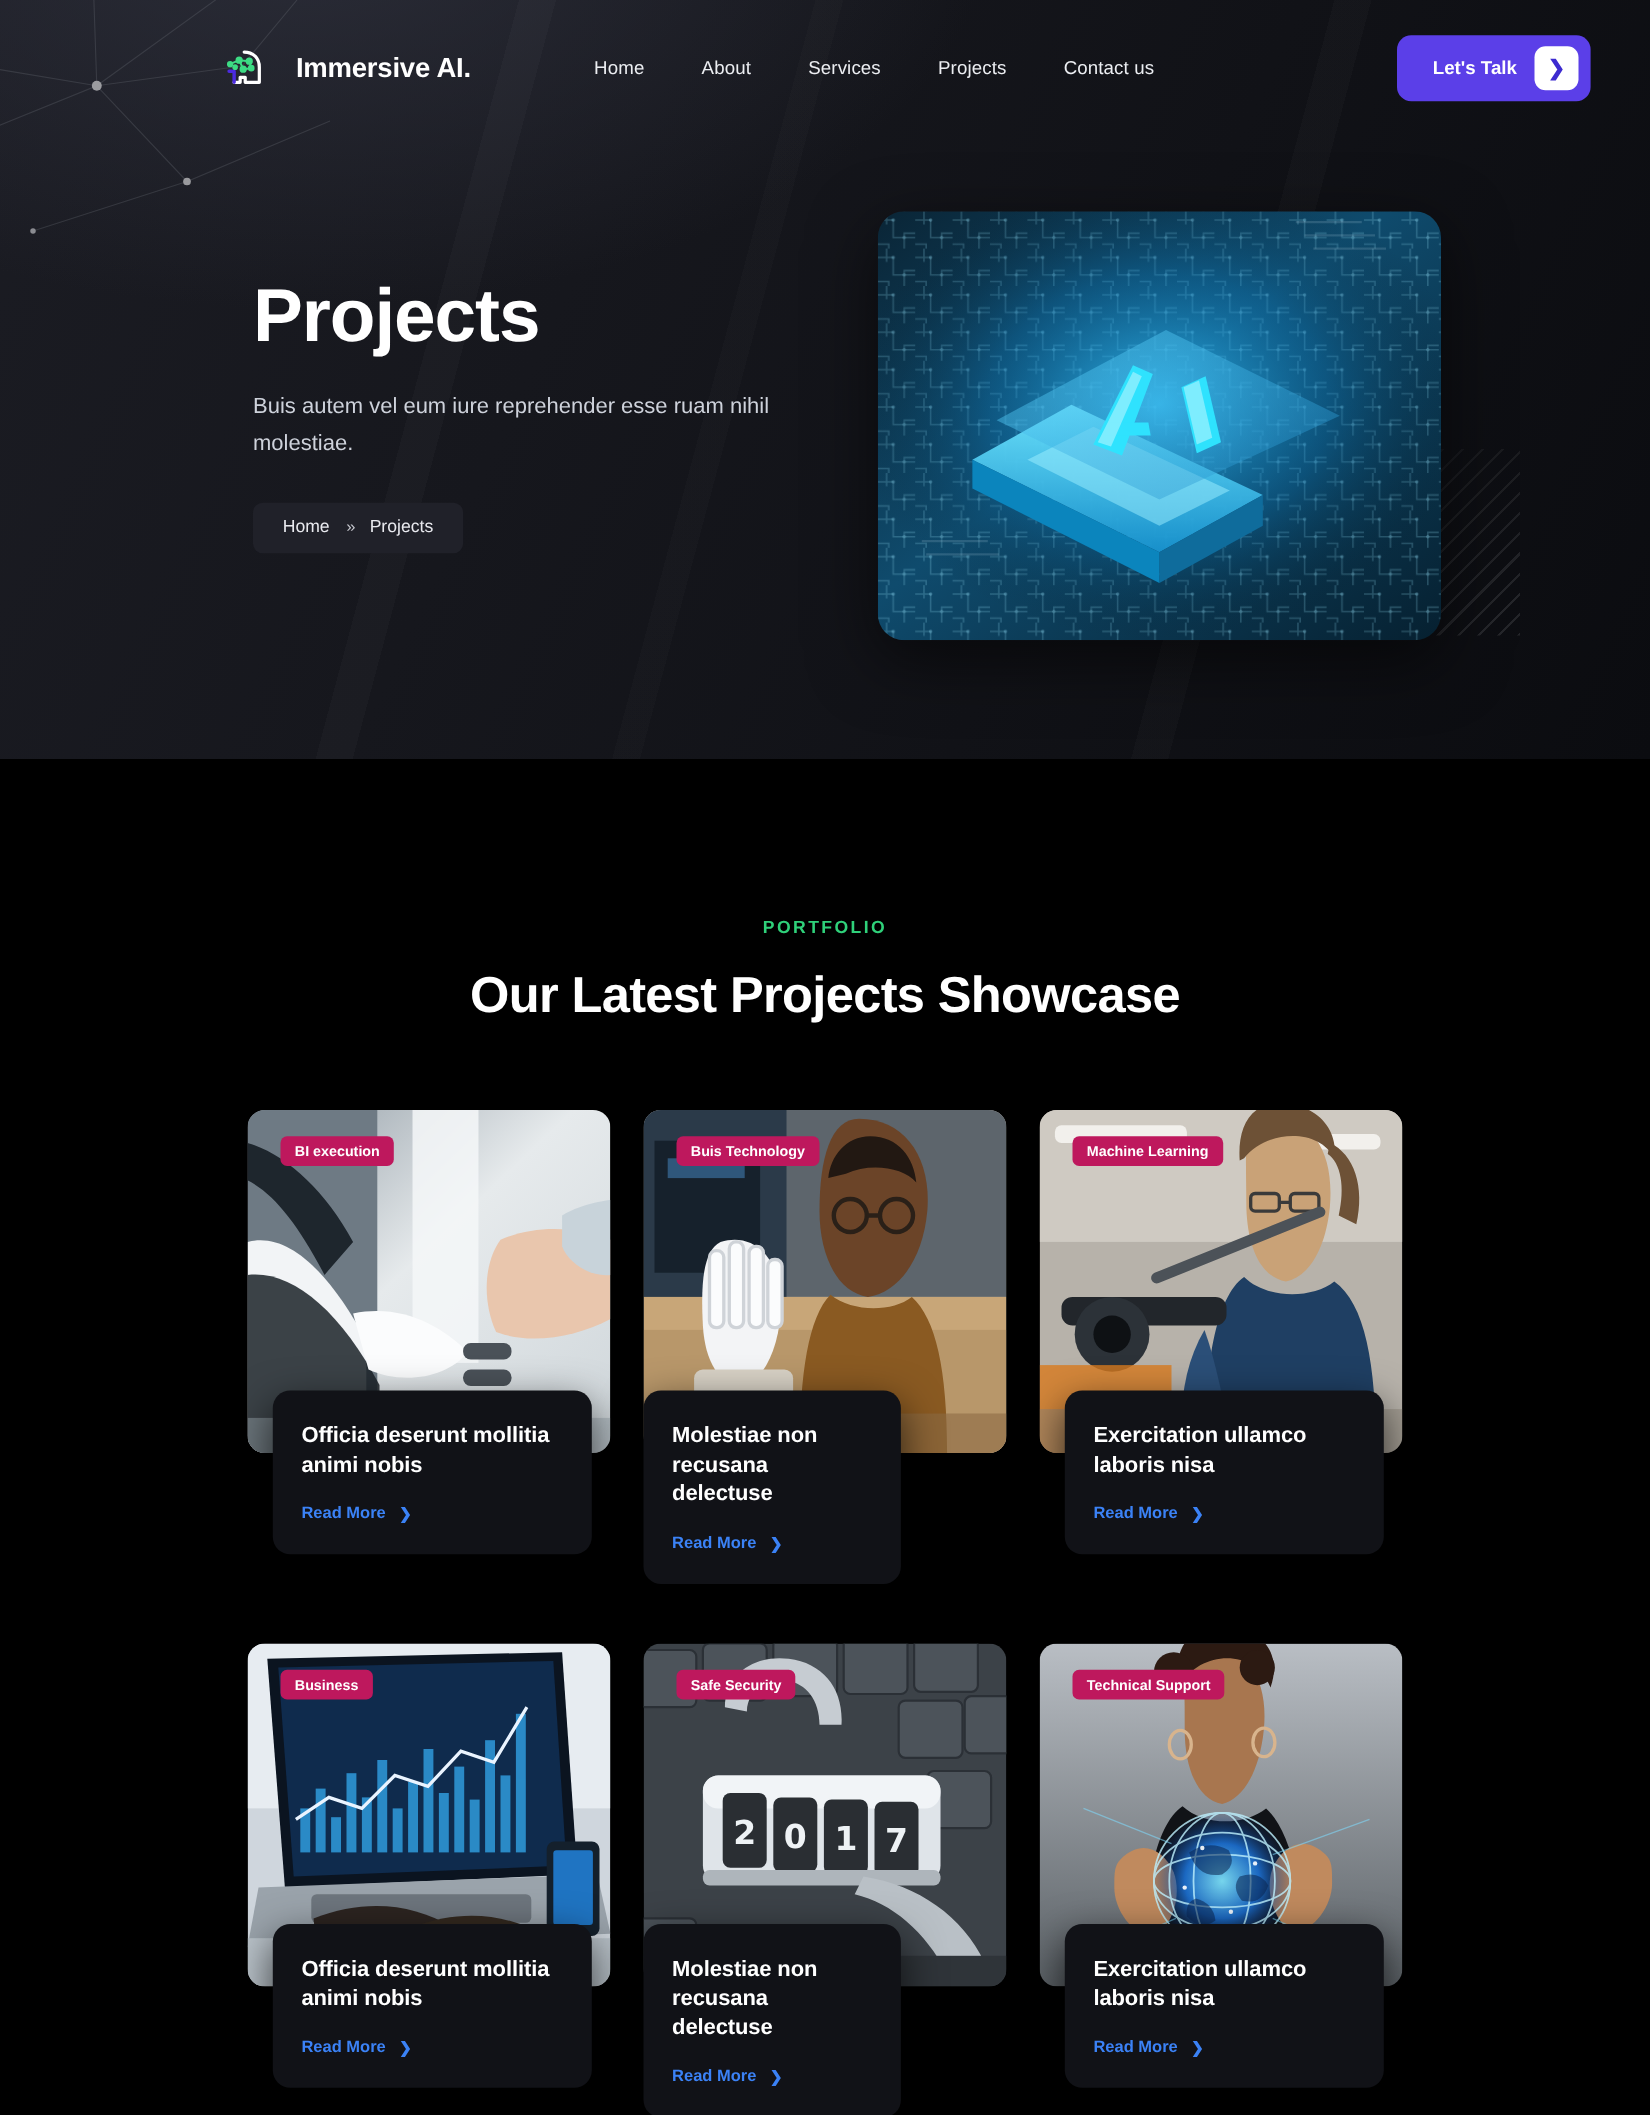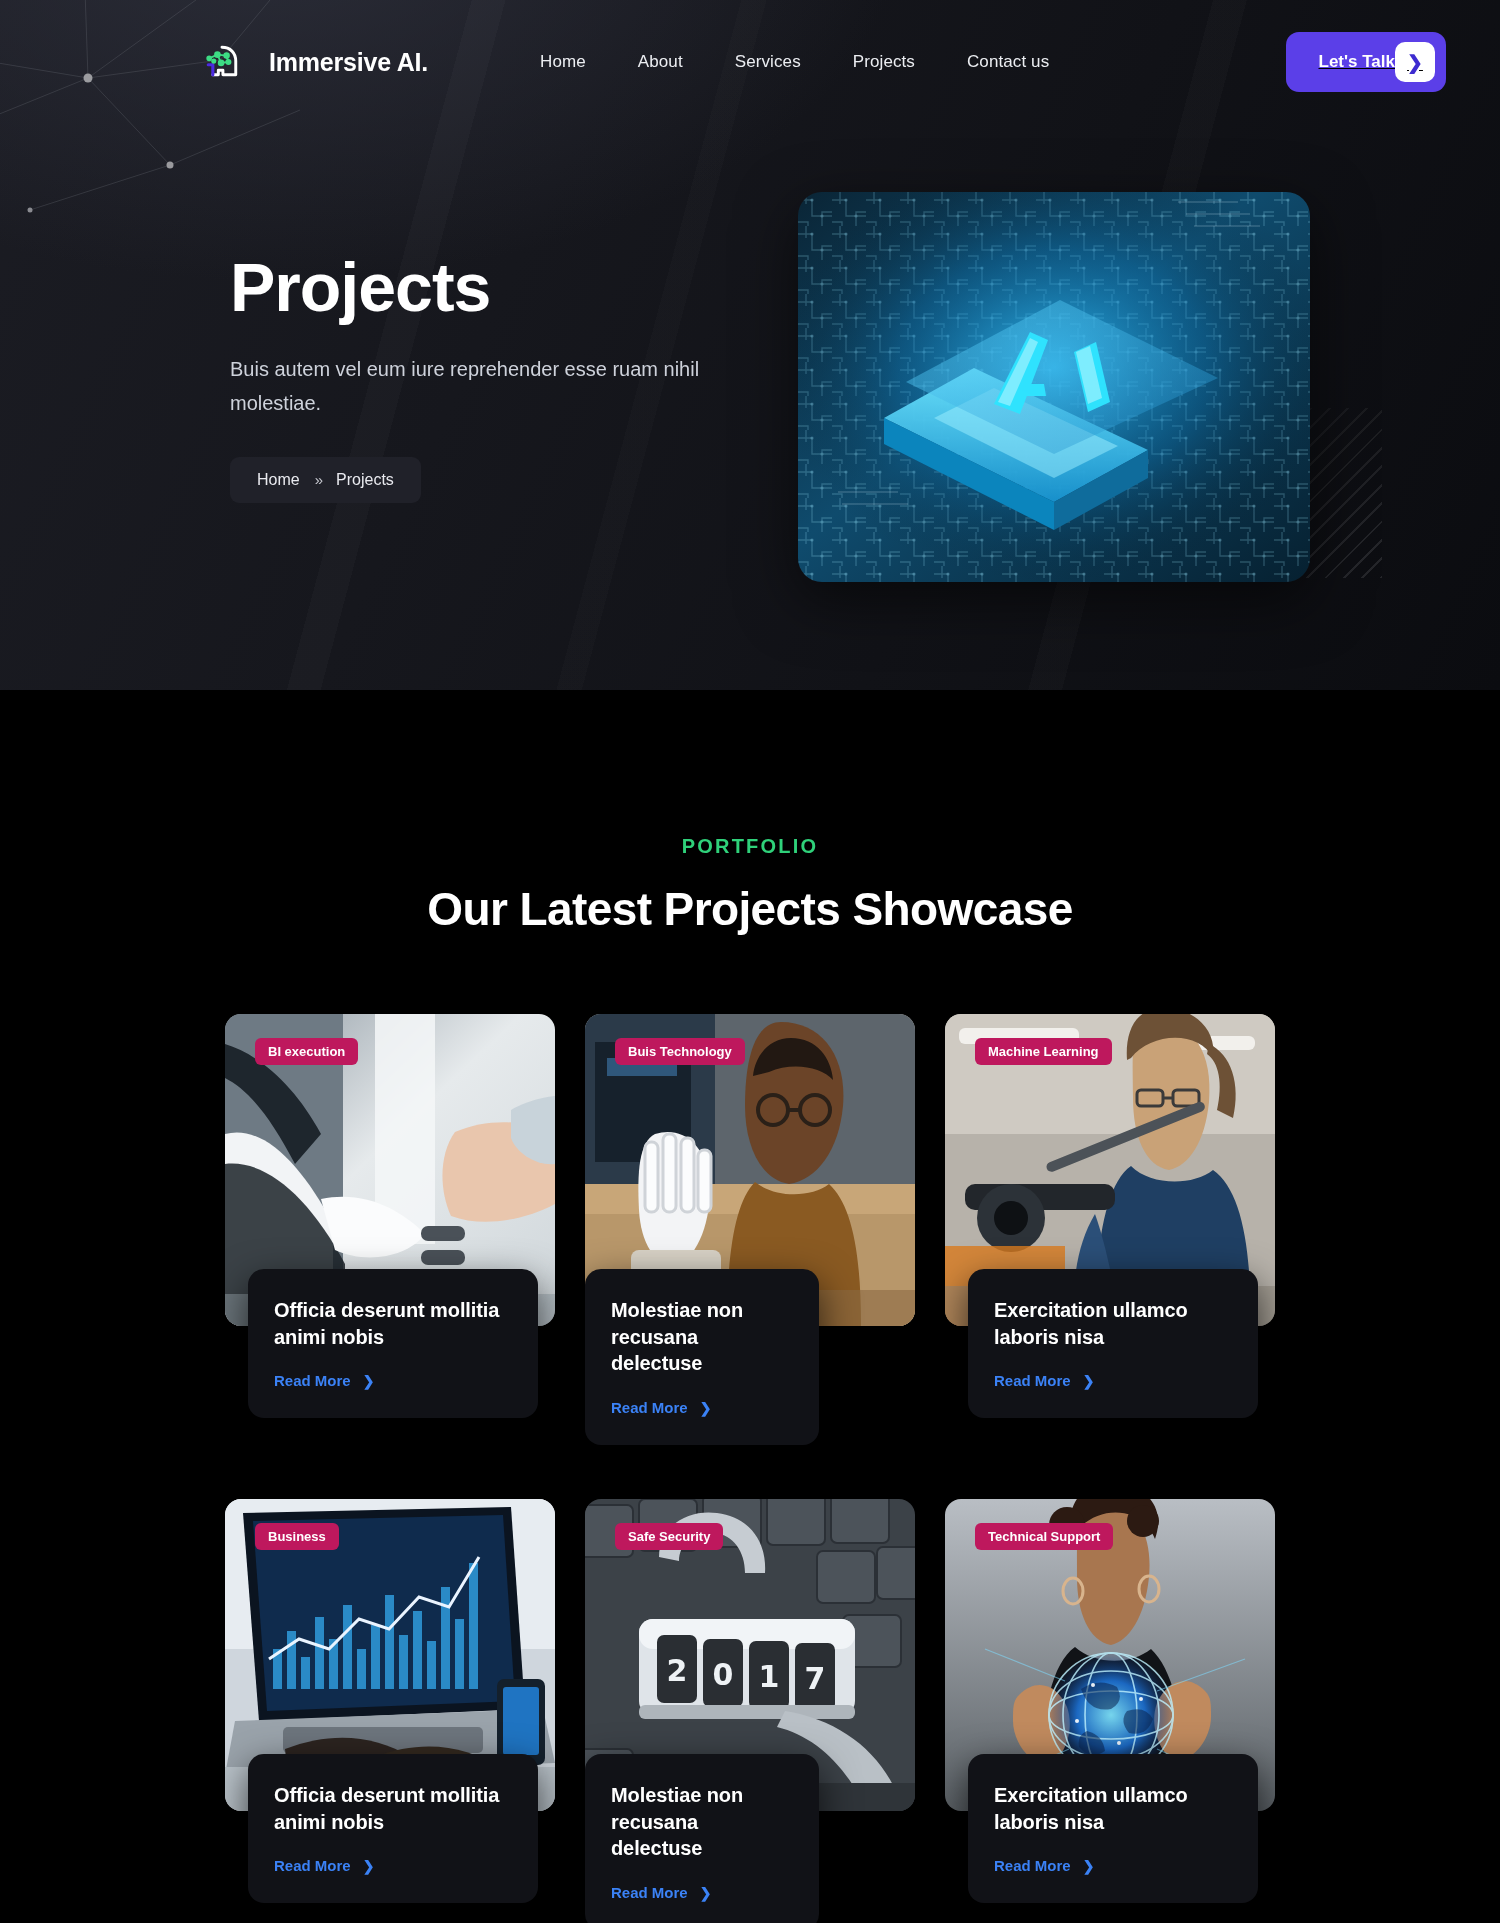--- a/index.html
+++ b/index.html
@@ -47,23 +47,23 @@
   .brand-mark { width:44px; height:44px; flex:none; }
   .brand-name {
     font-size:25px; font-weight:700; color:#fff; letter-spacing:-.2px;
   }
   .nav-links { display:flex; align-items:center; gap:52px; margin-left:112px; }
   .nav-link {
     font-size:17px; color:#eceef2; text-decoration:none; white-space:nowrap;
     letter-spacing:.1px;
   }
   .cta {
-    margin-left:auto; display:flex; align-items:center; gap:0;
+    margin-left:auto; display:flex; align-items:center; gap:16px;
     background:#5b3fe8; border:none; border-radius:13px;
-    padding:10px 11px 10px 33px; cursor:pointer;text-decoration:underline;
+    padding:10px 11px 10px 33px; cursor:pointer;
   }
   .cta-label { font-size:17px; font-weight:700; color:#fff; white-space:nowrap; }
   .cta-arrow {
     width:40px; height:40px; border-radius:10px; background:#fff; flex:none;
     display:flex; align-items:center; justify-content:center;
     color:#3d2bd0; font-size:19px; font-weight:700; line-height:1;
   }
 
   
   .hero-body { position:relative; z-index:5; display:flex; padding:100px 0 0 230px; }
@@ -87,21 +87,21 @@
     border-radius:24px; overflow:hidden; flex:none;
     box-shadow:0 18px 60px rgba(0,0,0,.55);
   }
   .chip-art { position:absolute; inset:0; }
 
   
   .portfolio { position:relative; width:1500px; background:#000; padding-top:145px; }
   .diamonds { position:absolute; left:0; top:1225px; width:190px; height:300px; }
 
   .eyebrow {
-    text-align:center; color:#2fd17a; font-size:20px; font-weight:700;
+    text-align:center; color:#2fd17a; font-size:16px; font-weight:700;
     letter-spacing:2.2px;
   }
   .section-title {
     margin-top:24px; text-align:center; color:#fff;
     font-size:46px; font-weight:700; letter-spacing:-.6px;
   }
 
   .grid {
     position:relative; z-index:3;
     width:1050px; margin:78px auto 0;

